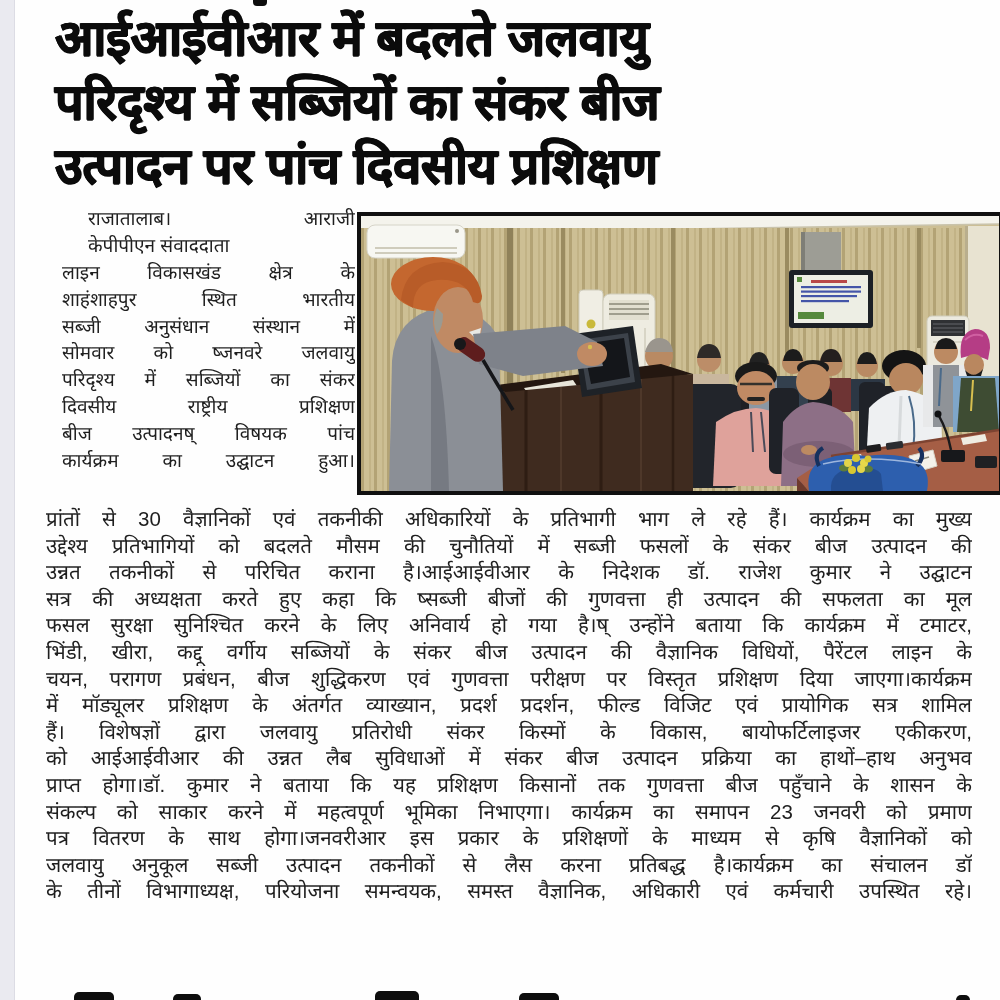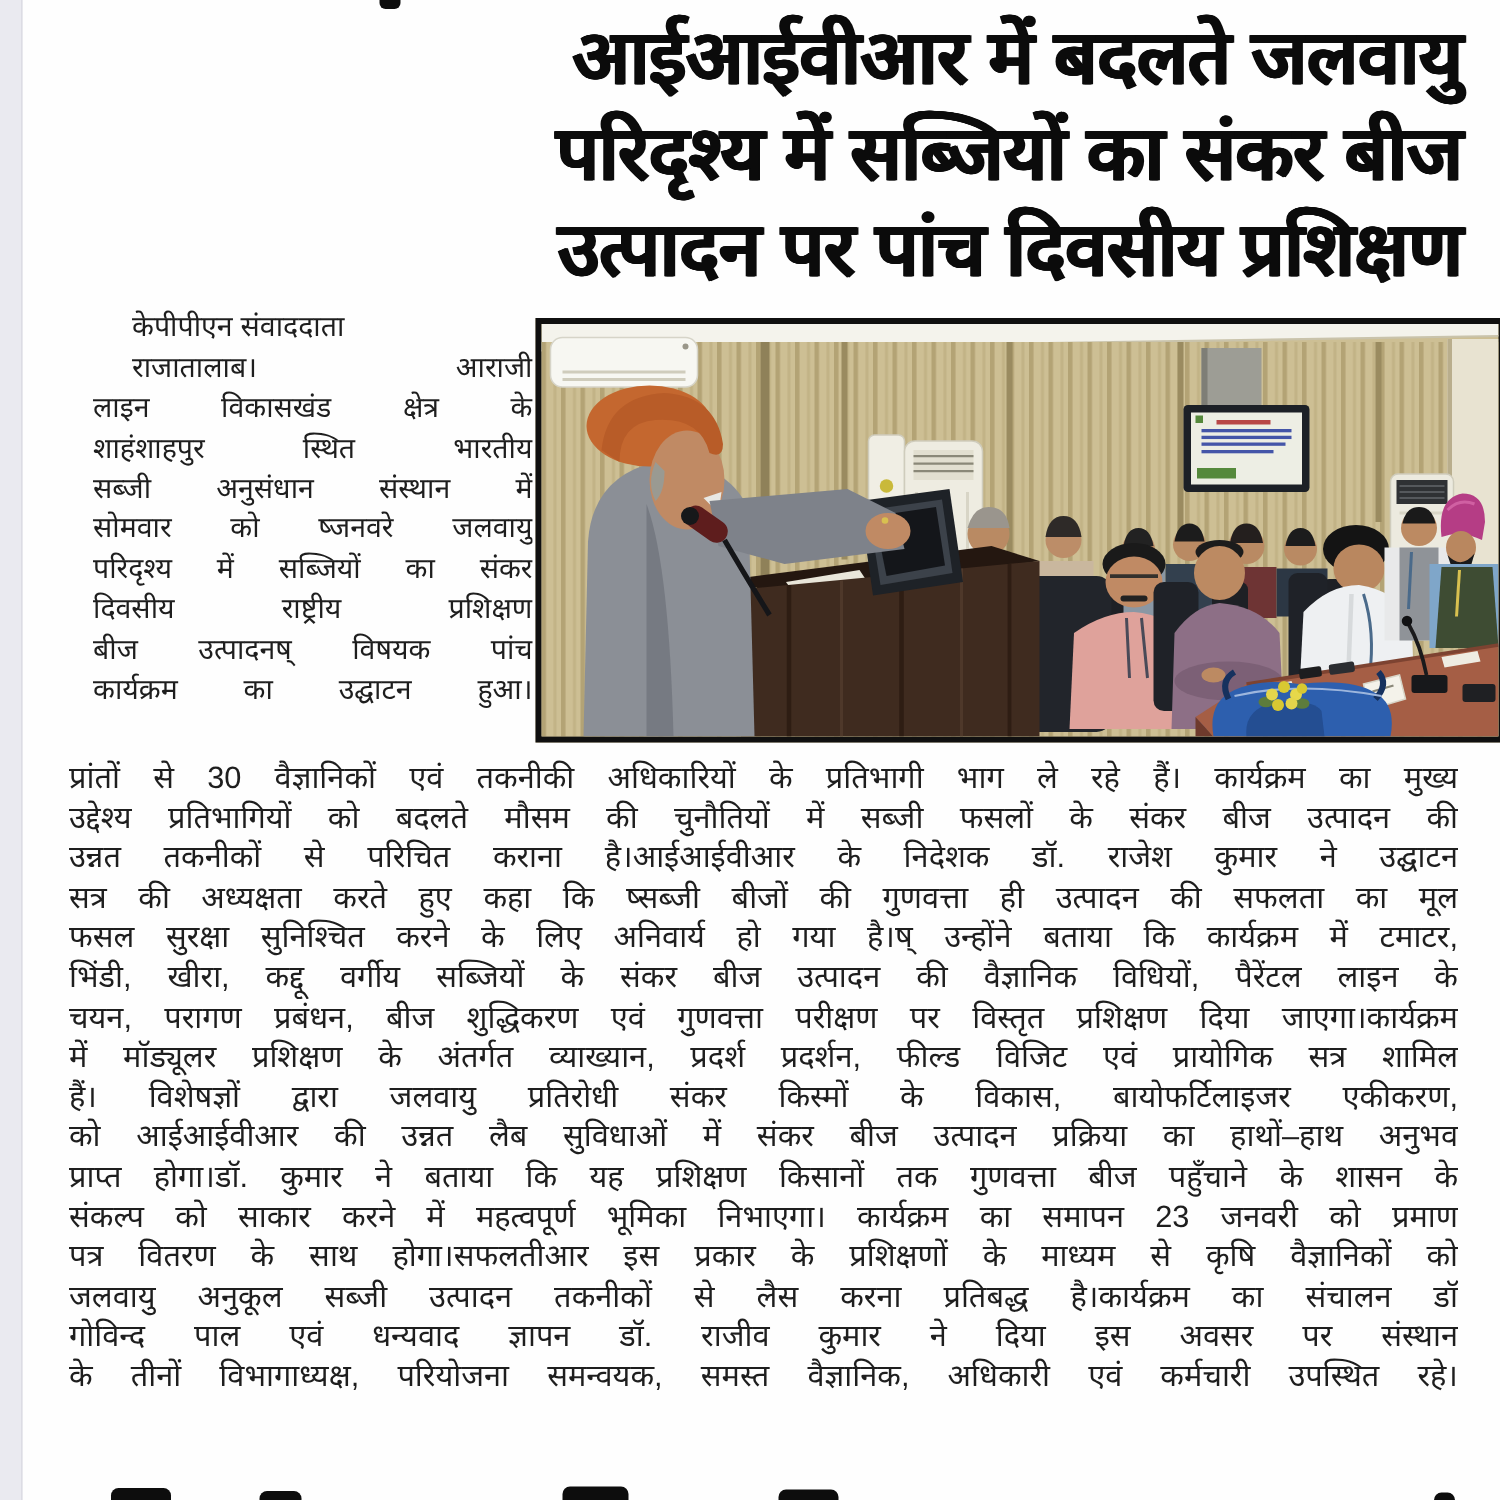--- a/index.html
+++ b/index.html
@@ -6,21 +6,21 @@
   body{
     width:1000px;height:1000px;position:relative;overflow:hidden;
     background:#ffffff;
     font-family:"Liberation Sans","DejaVu Sans",sans-serif;
   }
   .page{position:absolute;inset:0;background:#fefefe;}
   .scan-edge{position:absolute;left:0;top:0;width:14px;height:1000px;background:#eaeaf0;border-right:1px solid #dcdce4;}
   .top-cut{position:absolute;left:0;top:0;width:1000px;height:8px;overflow:hidden;}
   .cutg{position:absolute;background:#0d0d0d;}
   .top-cut .cutg{top:-4px;border-radius:0 0 4px 4px;height:10px;}
-  .headline{position:absolute;left:55px;top:6px;width:920px;margin:0;text-align:right;color:#0b0b0b;font-weight:bold;}
+  .headline{position:absolute;left:55px;top:6px;width:920px;margin:0;text-align:left;color:#0b0b0b;font-weight:bold;}
   .hl{font-size:50px;line-height:64px;height:64px;letter-spacing:0px;
       text-shadow:1px 0 0 currentColor,-0.6px 0 0 currentColor,0 0.5px 0 currentColor;}
   .leftcol{position:absolute;left:62px;top:206px;width:293px;color:#1e1e1e;}
   .lc{font-size:19px;line-height:26.9px;height:26.9px;text-align:justify;text-align-last:justify;overflow:hidden;}
   .lc.indent{padding-left:26px;}
   .lc.noj{text-align-last:left;}
   .photo{position:absolute;left:357px;top:212px;width:638px;height:275px;margin:0;
          border:4px solid #101010;background:#cdbf94;}
   .photo svg{display:block;width:100%;height:100%;}
   .bodycol{position:absolute;left:46px;top:506px;width:926px;color:#1e1e1e;}
@@ -39,22 +39,22 @@
     <span class="cutg" style="left:253px;width:14px;"></span>
   </div>
 
   <h1 class="headline">
     <div class="hl">आईआईवीआर में बदलते जलवायु</div>
     <div class="hl">परिदृश्य में सब्जियों का संकर बीज</div>
     <div class="hl">उत्पादन पर पांच दिवसीय प्रशिक्षण</div>
   </h1>
 
   <div class="leftcol">
+    <div class="lc indent">राजातालाब। आराजी</div>
     <div class="lc indent noj">केपीपीएन संवाददाता</div>
-    <div class="lc indent">राजातालाब। आराजी</div>
     <div class="lc">लाइन विकासखंड क्षेत्र के</div>
     <div class="lc">शाहंशाहपुर स्थित भारतीय</div>
     <div class="lc">सब्जी अनुसंधान संस्थान में</div>
     <div class="lc">सोमवार को ष्जनवरे जलवायु</div>
     <div class="lc">परिदृश्य में सब्जियों का संकर</div>
     <div class="lc">दिवसीय राष्ट्रीय प्रशिक्षण</div>
     <div class="lc">बीज उत्पादनष् विषयक पांच</div>
     <div class="lc">कार्यक्रम का उद्घाटन हुआ।</div>
   </div>
 
@@ -273,23 +273,22 @@
     <div class="bl">उन्नत तकनीकों से परिचित कराना है।आईआईवीआर के निदेशक डॉ. राजेश कुमार ने उद्घाटन</div>
     <div class="bl">सत्र की अध्यक्षता करते हुए कहा कि ष्सब्जी बीजों की गुणवत्ता ही उत्पादन की सफलता का मूल</div>
     <div class="bl">फसल सुरक्षा सुनिश्चित करने के लिए अनिवार्य हो गया है।ष् उन्होंने बताया कि कार्यक्रम में टमाटर,</div>
     <div class="bl">भिंडी, खीरा, कद्दू वर्गीय सब्जियों के संकर बीज उत्पादन की वैज्ञानिक विधियों, पैरेंटल लाइन के</div>
     <div class="bl">चयन, परागण प्रबंधन, बीज शुद्धिकरण एवं गुणवत्ता परीक्षण पर विस्तृत प्रशिक्षण दिया जाएगा।कार्यक्रम</div>
     <div class="bl">में मॉड्यूलर प्रशिक्षण के अंतर्गत व्याख्यान, प्रदर्श प्रदर्शन, फील्ड विजिट एवं प्रायोगिक सत्र शामिल</div>
     <div class="bl">हैं। विशेषज्ञों द्वारा जलवायु प्रतिरोधी संकर किस्मों के विकास, बायोफर्टिलाइजर एकीकरण,</div>
     <div class="bl">को आईआईवीआर की उन्नत लैब सुविधाओं में संकर बीज उत्पादन प्रक्रिया का हाथों–हाथ अनुभव</div>
     <div class="bl">प्राप्त होगा।डॉ. कुमार ने बताया कि यह प्रशिक्षण किसानों तक गुणवत्ता बीज पहुँचाने के शासन के</div>
     <div class="bl">संकल्प को साकार करने में महत्वपूर्ण भूमिका निभाएगा। कार्यक्रम का समापन 23 जनवरी को प्रमाण</div>
-    <div class="bl">पत्र वितरण के साथ होगा।सफलतीआर इस प्रकार के प्रशिक्षणों के माध्यम से कृषि वैज्ञानिकों को</div>
+    <div class="bl">पत्र वितरण के साथ होगा।जनवरीआर इस प्रकार के प्रशिक्षणों के माध्यम से कृषि वैज्ञानिकों को</div>
     <div class="bl">जलवायु अनुकूल सब्जी उत्पादन तकनीकों से लैस करना  प्रतिबद्ध है।कार्यक्रम का संचालन डॉ</div>
-    <div class="bl">गोविन्द पाल एवं धन्यवाद ज्ञापन डॉ. राजीव  कुमार ने दिया  इस अवसर पर संस्थान</div>
     <div class="bl">के तीनों विभागाध्यक्ष, परियोजना समन्वयक, समस्त वैज्ञानिक, अधिकारी एवं कर्मचारी उपस्थित रहे।</div>
   </div>
 
   <div class="bottom-cut">
     <span class="cutg" style="left:74px;width:40px;height:10px;position:absolute;bottom:-2px;"></span>
     <span class="cutg" style="left:173px;width:28px;height:8px;position:absolute;bottom:-2px;"></span>
     <span class="cutg" style="left:375px;width:44px;height:11px;position:absolute;bottom:-2px;"></span>
     <span class="cutg" style="left:519px;width:40px;height:9px;position:absolute;bottom:-2px;"></span>
     <span class="cutg" style="left:956px;width:14px;height:7px;position:absolute;bottom:-2px;"></span>
   </div>

